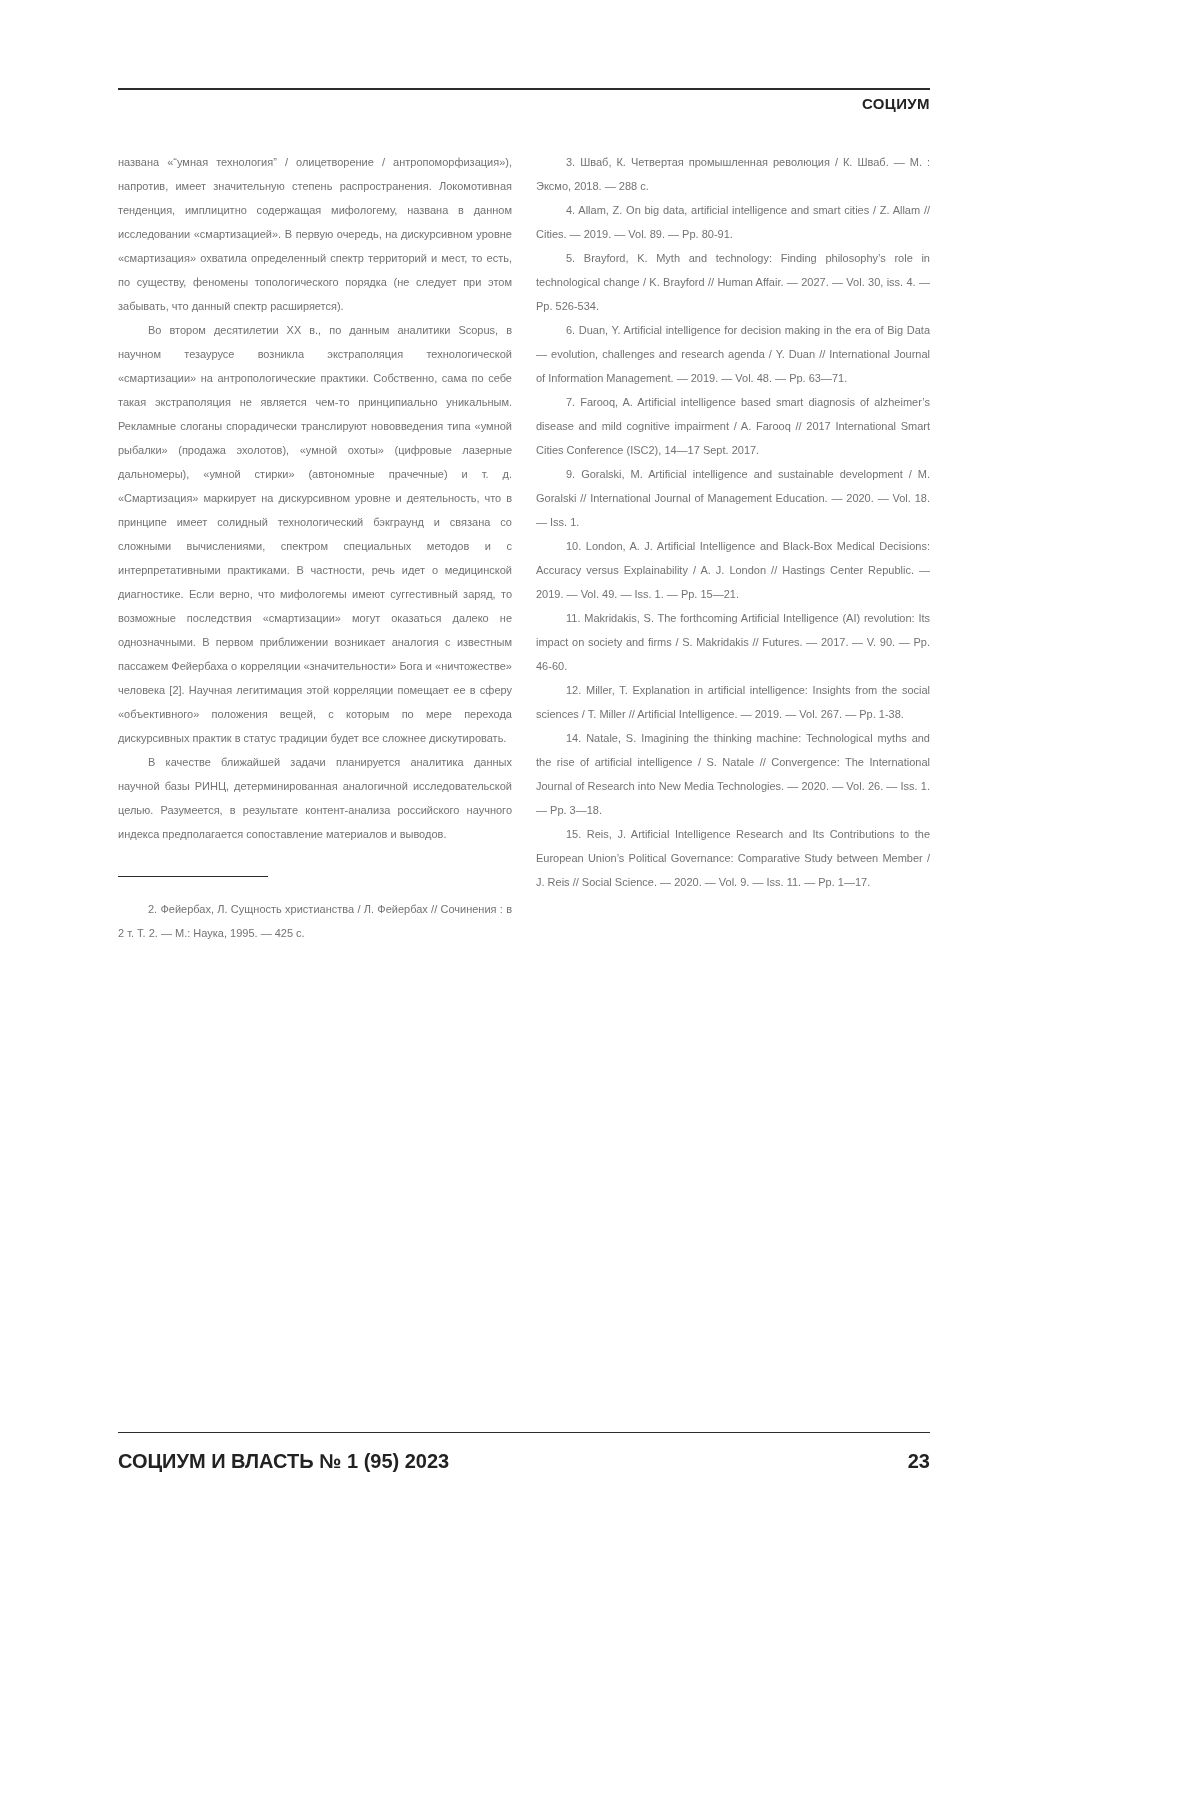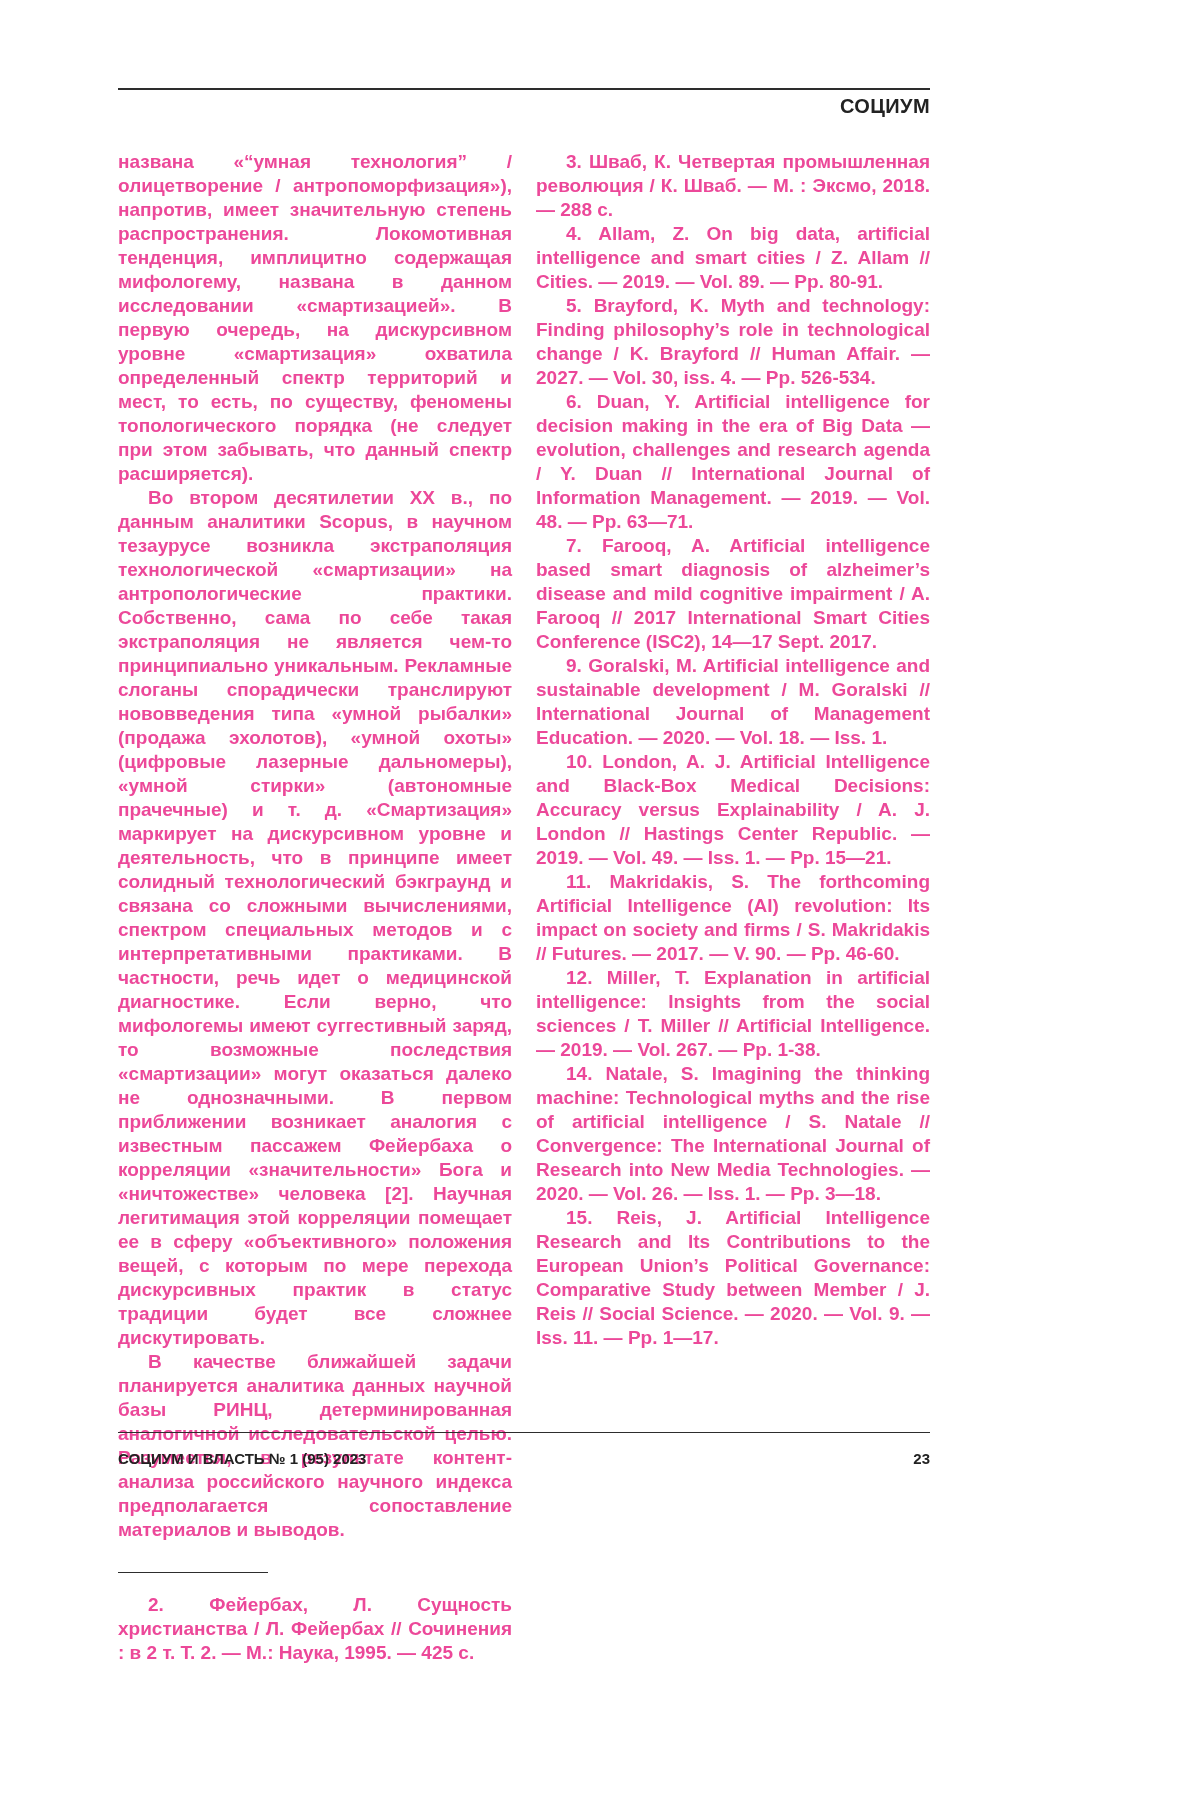--- a/index.html
+++ b/index.html
@@ -20,40 +20,39 @@
     width: 812px;
     border-top: 2px solid #2d2d2d;
   }
   .header-label {
     position: absolute;
     top: 95px;
     left: 118px;
     width: 812px;
     text-align: right;
     font-weight: bold;
-    font-size: 20px;
+    font-size: 15px;
     letter-spacing: 0.4px;
     color: #222;
   }
   .content {
     position: absolute;
     top: 150px;
     left: 118px;
     width: 812px;
     display: flex;
     gap: 24px;
   }
   .column { width: 394px; }
   .para {
-    font-size: 19px;
+    font-size: 11px;
     line-height: 24px;
     text-align: justify;
     text-indent: 30px;
-    color: #ec4899;
-    font-weight: bold;
+    color: #737373;
   }
   .para.no-indent { text-indent: 0; }
   .footnote-rule {
     width: 150px;
     border-top: 1.3px solid #2d2d2d;
     margin: 30px 0 20px 0;
   }
   .footer-rule {
     position: absolute;
     top: 1432px;
@@ -62,21 +61,21 @@
     border-top: 1.6px solid #2d2d2d;
   }
   .footer-row {
     position: absolute;
     top: 1450px;
     left: 118px;
     width: 812px;
     display: flex;
     justify-content: space-between;
     font-weight: bold;
-    font-size: 15px;
+    font-size: 20px;
     color: #222;
   }
 </style>
 </head>
 <body>
 
 <div class="page">
 
   <div class="header-rule"></div>
   <div class="header-label">СОЦИУМ</div>

